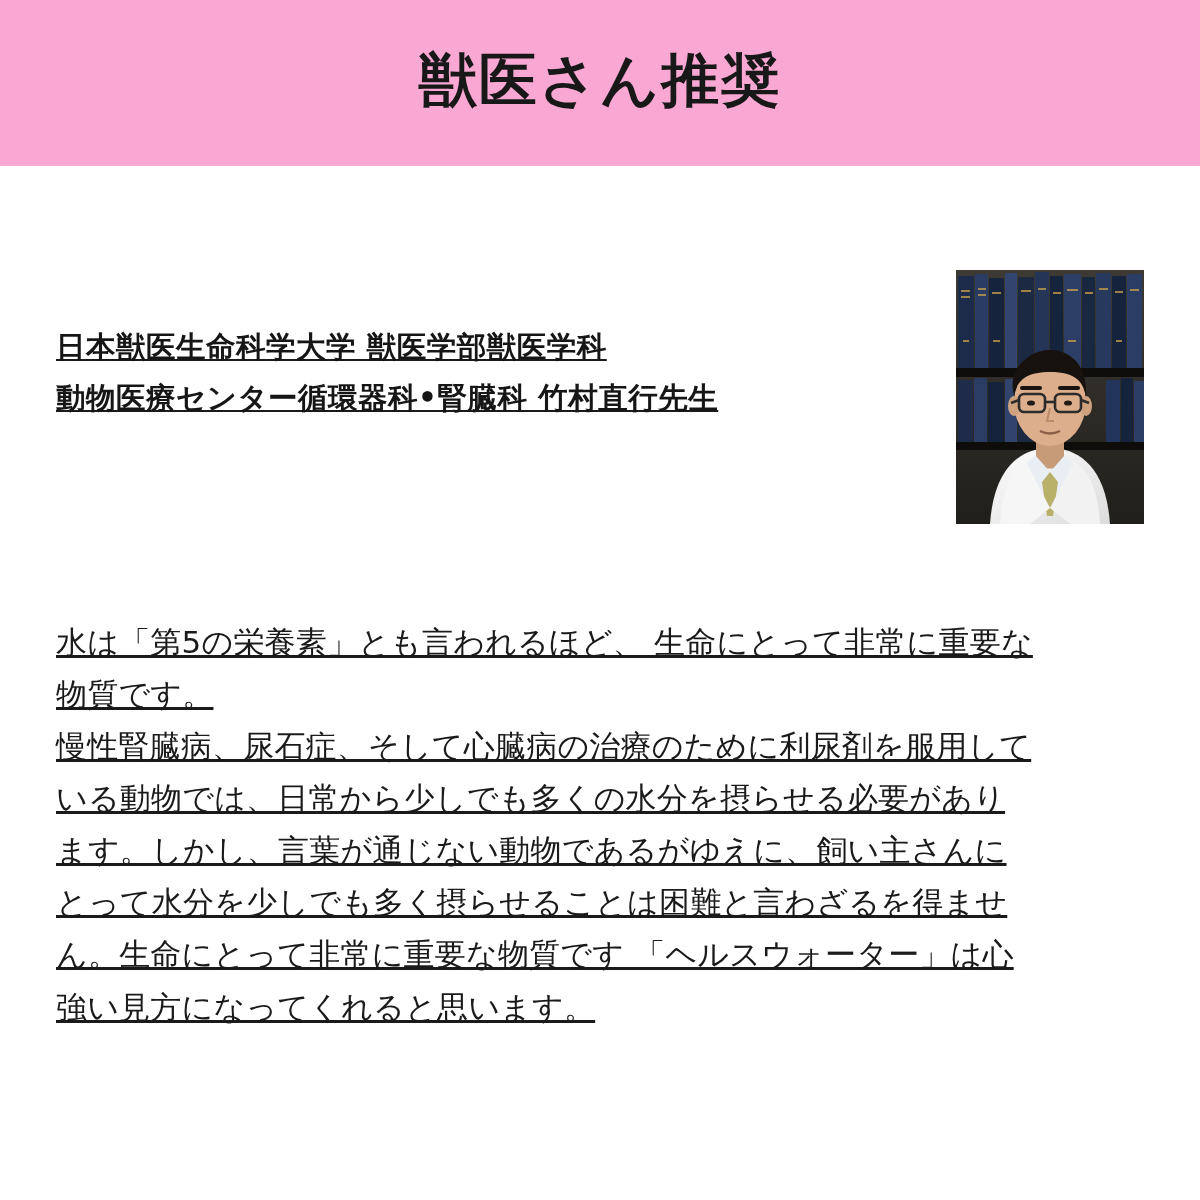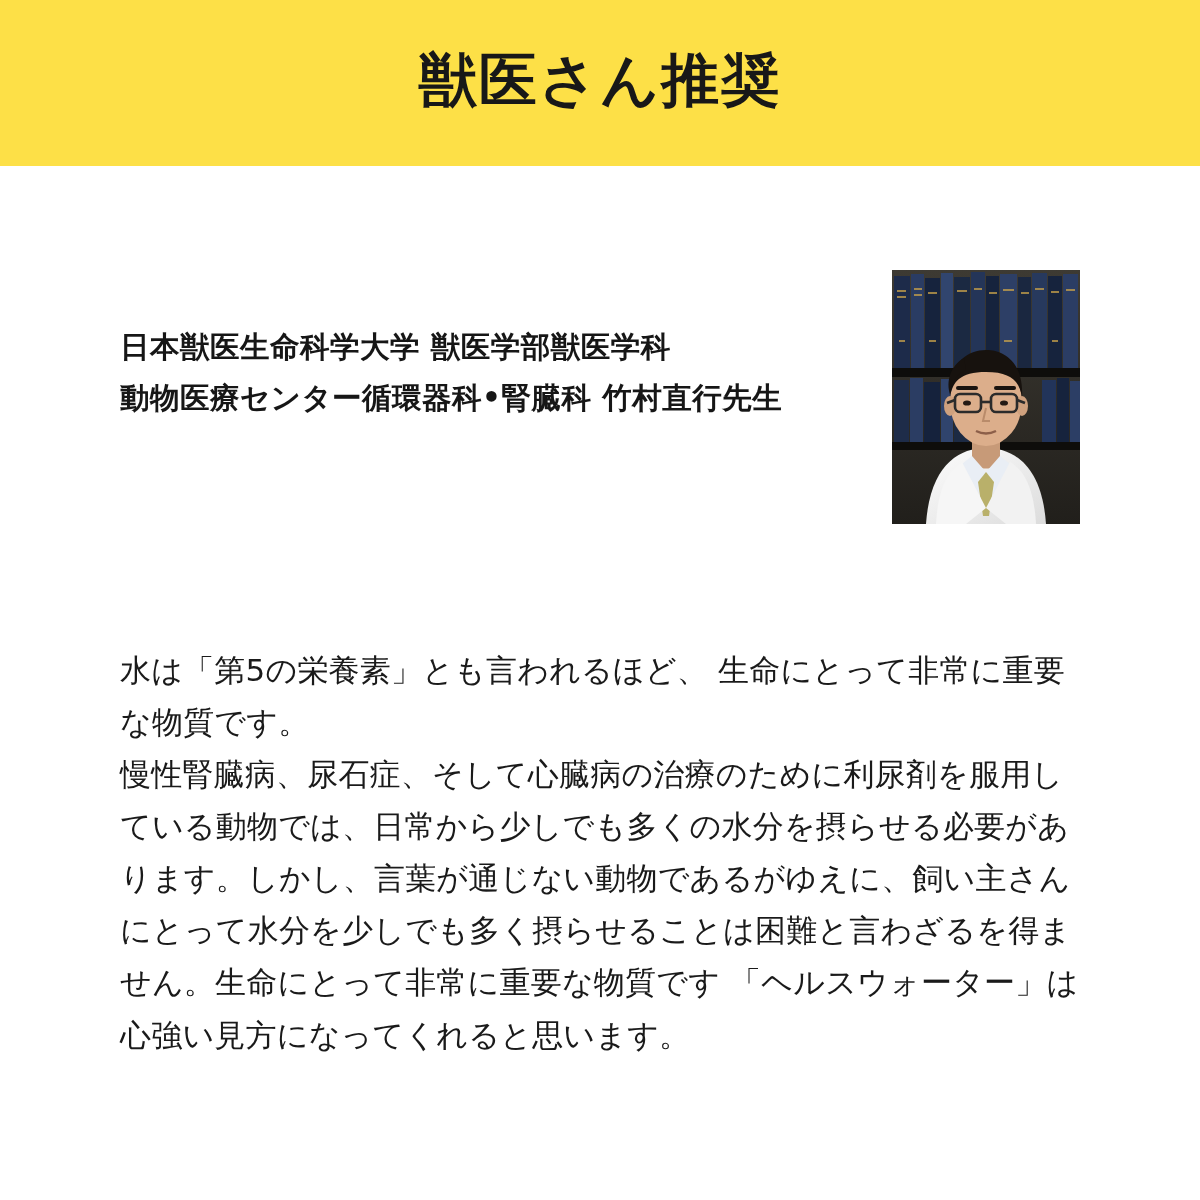--- a/index.html
+++ b/index.html
@@ -16,38 +16,39 @@
   }
   .page {
     position: relative;
     width: 1200px;
     height: 1200px;
     box-sizing: border-box;
   }
   .header-band {
     width: 100%;
     height: 166px;
-    background: #fde047;
+    background: #f9a8d4;
     display: flex;
     align-items: center;
     justify-content: center;
     box-sizing: border-box;
   }
   .header-title {
     font-size: 58px;
     font-weight: 700;
     letter-spacing: 2px;
     color: #181818;
     line-height: 1;
     margin: 0;
     padding-bottom: 6px;
   }
   .content {
-    padding: 0 120px;
+    padding: 0 56px;
     box-sizing: border-box;
+    text-decoration: underline;
   }
   .credential-block {
     position: relative;
     margin-top: 104px;
     min-height: 260px;
   }
   .credential-lines {
     font-size: 29.5px;
     font-weight: 700;
     line-height: 1.74;
@@ -65,21 +66,21 @@
     right: 0;
     width: 188px;
     height: 254px;
     overflow: hidden;
     background: #2b2a26;
   }
   .portrait svg {
     display: block;
   }
   .body-copy {
-    margin-top: 114px;
+    margin-top: 86px;
     font-size: 31px;
     line-height: 1.68;
     letter-spacing: 0.2px;
     color: #1a1a1a;
     max-width: 980px;
   }
   .body-copy p {
     margin: 0;
   }
   .body-copy p + p {

